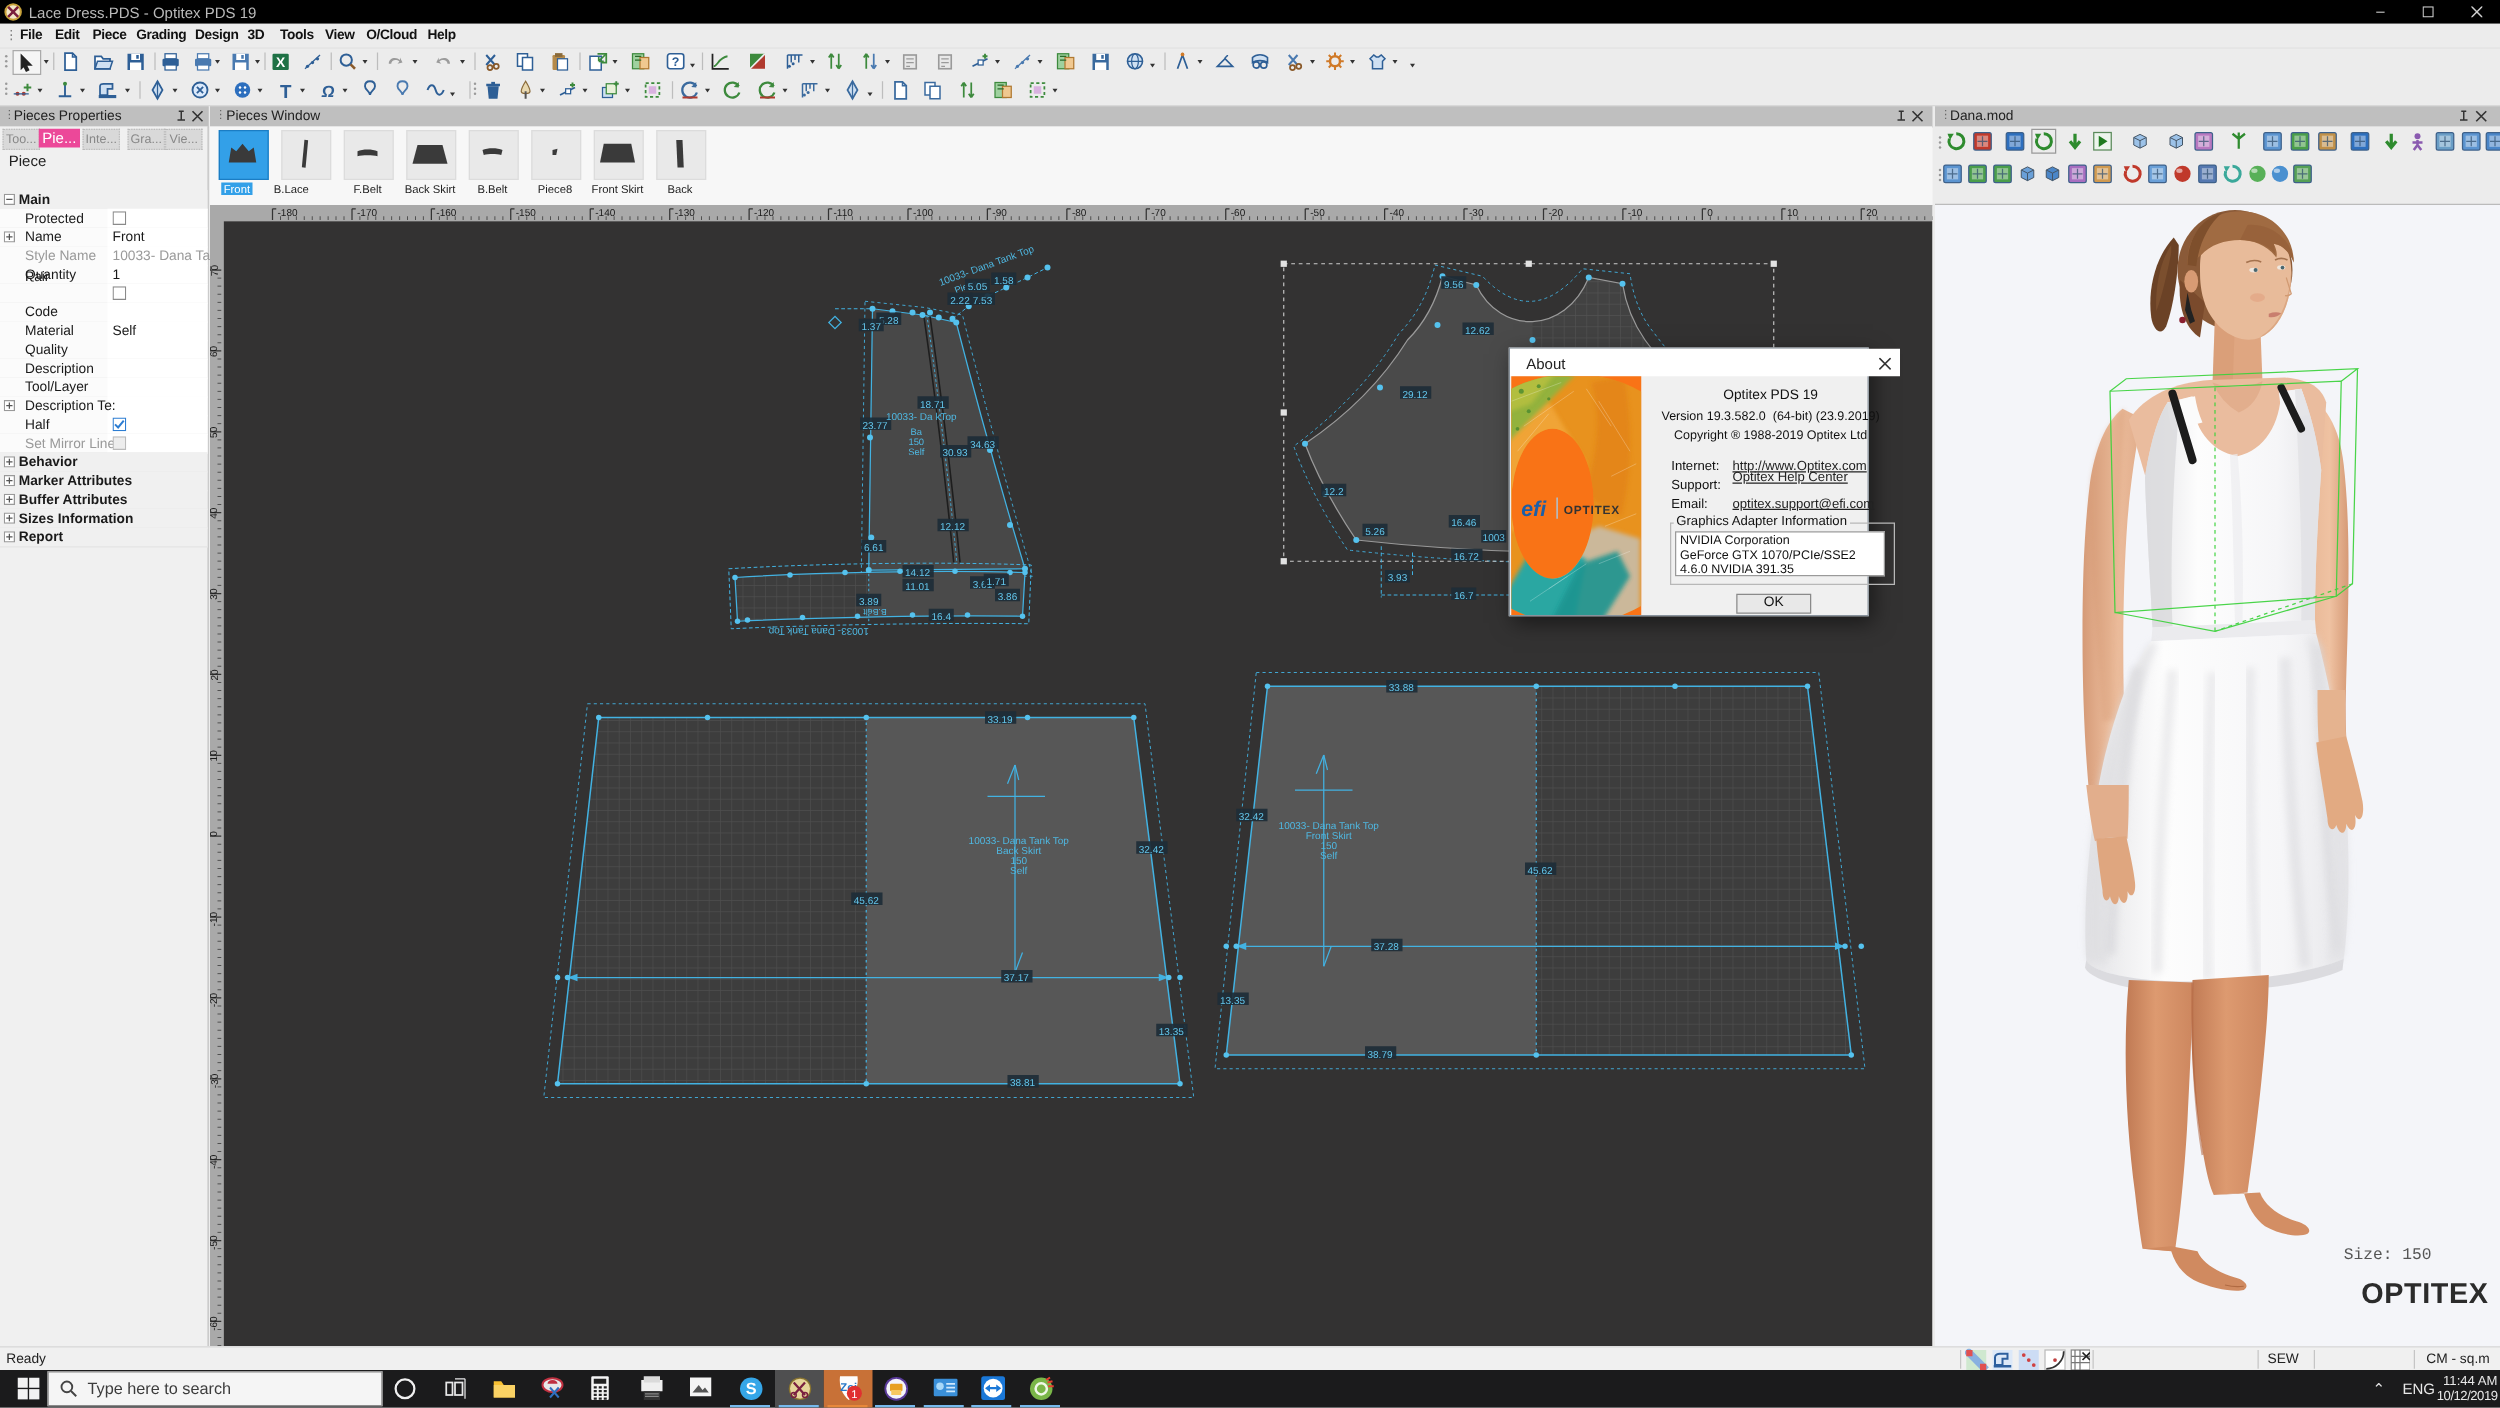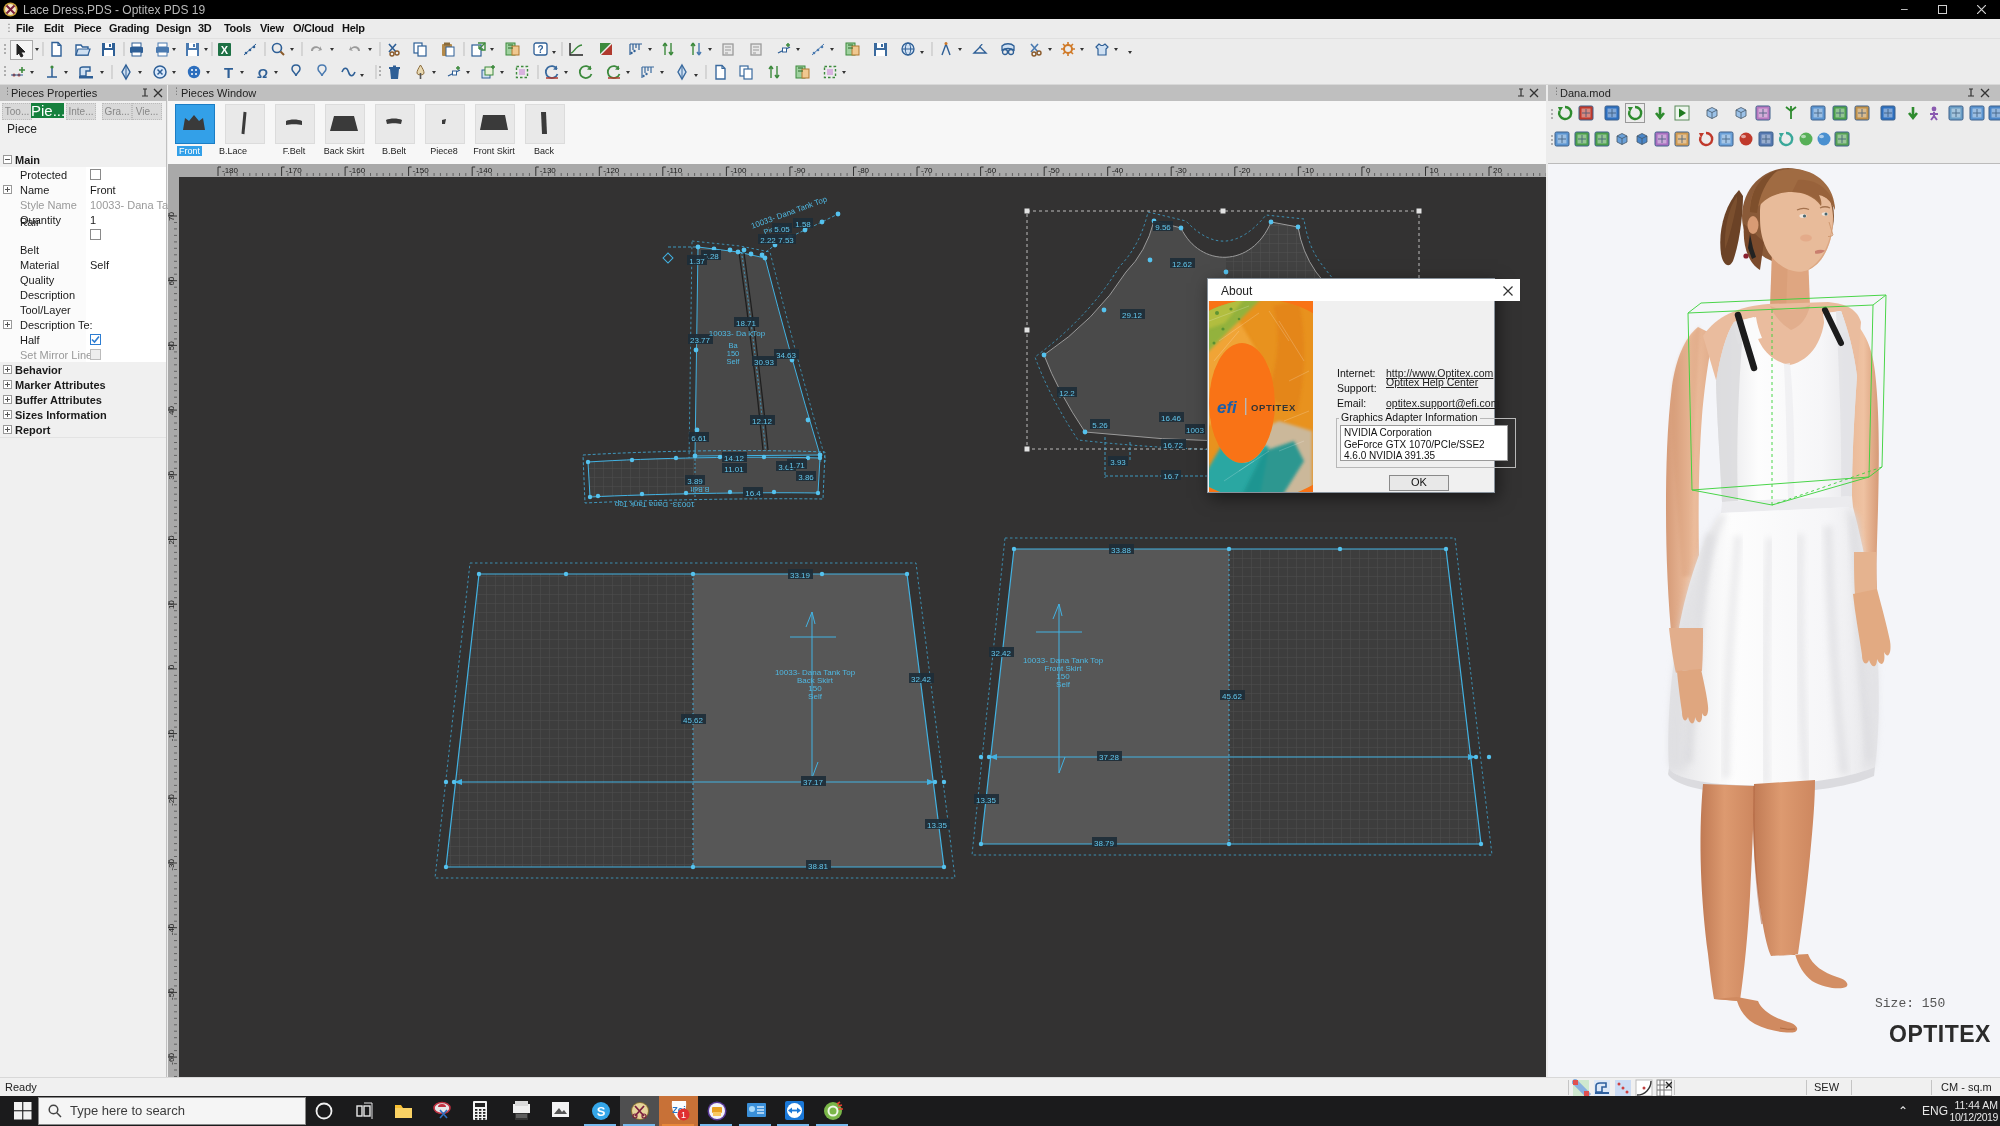--- a/index.html
+++ b/index.html
@@ -380,21 +380,21 @@
     <span class="tx" style="left:11px;top:2px;font-size:11px;color:#222;">Pieces Properties</span>
     <svg class="abs" style="left:140px;top:3px" width="10" height="10">
       <path d="M3,1 H7 M5,1 V6 M2,8 H8 M5,6 V8" stroke="#333" stroke-width="1.2"></path>
     </svg>
     <svg class="abs" style="left:153px;top:3px" width="10" height="10">
       <path d="M1,1 L9,9 M9,1 L1,9" stroke="#333" stroke-width="1.3"></path>
     </svg>
   </div>
 <div class="abs" style="left:0;top:101px;width:166px;height:976px;background:#f0f0f0;border-right:1px solid #c0c0c0;"></div>
 <div class="abs" style="left:2px;top:103px;width:28px;height:15px;background:#d9d9d9;color:#888;font-size:10px;text-align:center;line-height:15px;border:1px dotted #bbb;">Too...</div>
-<div class="abs" style="left:31px;top:103px;width:33px;height:15px;background:#15803d;color:#fff;font-size:15px;text-align:center;line-height:15px;">Pie...</div>
+<div class="abs" style="left:31px;top:103px;width:33px;height:15px;background:#ec4899;color:#fff;font-size:12px;text-align:center;line-height:15px;">Pie...</div>
 <div class="abs" style="left:66px;top:103px;width:28px;height:15px;background:#d9d9d9;color:#888;font-size:10px;text-align:center;line-height:15px;border:1px dotted #bbb;">Inte...</div>
 <div class="abs" style="left:102px;top:103px;width:28px;height:15px;background:#d9d9d9;color:#888;font-size:10px;text-align:center;line-height:15px;border:1px dotted #bbb;">Gra...</div>
 <div class="abs" style="left:132px;top:103px;width:28px;height:15px;background:#d9d9d9;color:#888;font-size:10px;text-align:center;line-height:15px;border:1px dotted #bbb;">Vie...</div>
 <span class="tx" style="left:7px;top:122px;font-size:12px;color:#222;">Piece</span>
 <div class="abs" style="left:0;top:152px;width:166px;height:15px;background:#f0f0f0;border-bottom:1px solid #e3e3e3;"></div>
 <svg class="abs" style="left:3px;top:155px" width="9" height="9">
     <rect x="0.5" y="0.5" width="8" height="8" fill="#fff" stroke="#999"></rect>
     <path d="M2,4.5 H7" stroke="#555"></path>
   </svg>
 <span class="tx" style="left:15px;top:154px;font-size:11px;font-weight:700;color:#1a1a1a;">Main</span>
@@ -421,21 +421,21 @@
 <span class="tx" style="left:20px;top:214px;font-size:11px;font-weight:400;color:#1a1a1a;">Quantity</span>
 <span class="tx" style="left:90px;top:214px;font-size:11px;color:#1a1a1a;">1</span>
 <div class="abs" style="left:0;top:227px;width:166px;height:15px;background:#fbfbfb;border-bottom:1px solid #e3e3e3;"></div>
 <div class="abs" style="left:86px;top:227px;width:80px;height:15px;background:#fff;border-bottom:1px solid #e8e8e8;"></div>
 <span class="tx" style="left:20px;top:216px;font-size:11px;font-weight:400;color:#1a1a1a;">Pair</span>
 <svg class="abs" style="left:90px;top:229px" width="11" height="11">
     <rect x="0.5" y="0.5" width="10" height="10" fill="#fff" stroke="#8a8a8a"></rect>
   </svg>
 <div class="abs" style="left:0;top:242px;width:166px;height:15px;background:#fbfbfb;border-bottom:1px solid #e3e3e3;"></div>
 <div class="abs" style="left:86px;top:242px;width:80px;height:15px;background:#fff;border-bottom:1px solid #e8e8e8;"></div>
-<span class="tx" style="left:20px;top:244px;font-size:11px;font-weight:400;color:#1a1a1a;">Belt</span>
+<span class="tx" style="left:20px;top:244px;font-size:11px;font-weight:400;color:#1a1a1a;">Code</span>
 <div class="abs" style="left:0;top:257px;width:166px;height:15px;background:#fbfbfb;border-bottom:1px solid #e3e3e3;"></div>
 <div class="abs" style="left:86px;top:257px;width:80px;height:15px;background:#fff;border-bottom:1px solid #e8e8e8;"></div>
 <span class="tx" style="left:20px;top:259px;font-size:11px;font-weight:400;color:#1a1a1a;">Material</span>
 <span class="tx" style="left:90px;top:259px;font-size:11px;color:#1a1a1a;">Self</span>
 <div class="abs" style="left:0;top:272px;width:166px;height:15px;background:#fbfbfb;border-bottom:1px solid #e3e3e3;"></div>
 <div class="abs" style="left:86px;top:272px;width:80px;height:15px;background:#fff;border-bottom:1px solid #e8e8e8;"></div>
 <span class="tx" style="left:20px;top:274px;font-size:11px;font-weight:400;color:#1a1a1a;">Quality</span>
 <div class="abs" style="left:0;top:287px;width:166px;height:15px;background:#fbfbfb;border-bottom:1px solid #e3e3e3;"></div>
 <div class="abs" style="left:86px;top:287px;width:80px;height:15px;background:#fff;border-bottom:1px solid #e8e8e8;"></div>
 <span class="tx" style="left:20px;top:289px;font-size:11px;font-weight:400;color:#1a1a1a;">Description</span>
@@ -1627,20 +1627,25 @@
             <circle cx="22" cy="8" r="1.6"></circle>
             <circle cx="14" cy="28" r="1.6"></circle>
             <circle cx="30" cy="18" r="1.3"></circle>
             <circle cx="5" cy="42" r="1.5"></circle>
           </g>
         </g>
         <text x="8" y="112" font-size="17" font-weight="700" font-style="italic" fill="#1b5fa8">efi</text>
         <rect x="36" y="97" width="1.4" height="17" fill="#b8b8b8"></rect>
         <text x="42" y="110" font-size="9.5" font-weight="700" fill="#333" letter-spacing="0.6">OPTITEX</text>
       </svg></div>
+    <div class="abs" style="left:105px;top:22px;width:207px;text-align:center;">
+      <div style="margin-top:9px;font-size:11px;color:#111;">Optitex PDS 19</div>
+      <div style="margin-top:6px;font-size:10px;color:#111;">Version 19.3.582.0&nbsp; (64-bit) (23.9.2019)</div>
+      <div style="margin-top:4px;font-size:10px;color:#111;">Copyright ® 1988-2019 Optitex Ltd</div>
+    </div>
     <span class="tx" style="left:129px;top:88px;font-size:10.5px;color:#111;">Internet:</span>
     <span class="tx" style="left:178px;top:88px;font-size:10.5px;color:#222;text-decoration:underline;">http://www.Optitex.com</span>
     <span class="tx" style="left:129px;top:103px;font-size:10.5px;color:#111;">Support:</span>
     <span class="tx" style="left:178px;top:86px;font-size:10.5px;color:#222;text-decoration:underline;margin-top:11px;">Optitex Help Center</span>
     <span class="tx" style="left:129px;top:118px;font-size:10.5px;color:#111;">Email:</span>
     <span class="tx" style="left:178px;top:118px;font-size:10.5px;color:#222;text-decoration:underline;">optitex.support@efi.com</span>
     <div class="abs" style="left:128px;top:139px;width:178px;height:48px;border:1px solid #b8b8b8;"></div>
     <span class="tx" style="left:131px;top:132px;font-size:10.5px;color:#111;background:#f0f0f0;padding:0 2px;">Graphics Adapter Information</span>
     <div class="abs" style="left:132px;top:146px;width:168px;height:36px;background:#fff;border:1px solid #9a9a9a;font-size:10px;color:#111;line-height:11.5px;padding:1px 3px;box-sizing:border-box;">NVIDIA Corporation<br>GeForce GTX 1070/PCIe/SSE2<br>4.6.0 NVIDIA 391.35</div>
     <div class="abs" style="left:181px;top:196px;width:58px;height:14px;background:#e8e8e8;border:1px solid #8a8a8a;font-size:11px;color:#111;text-align:center;line-height:13px;">OK</div>

